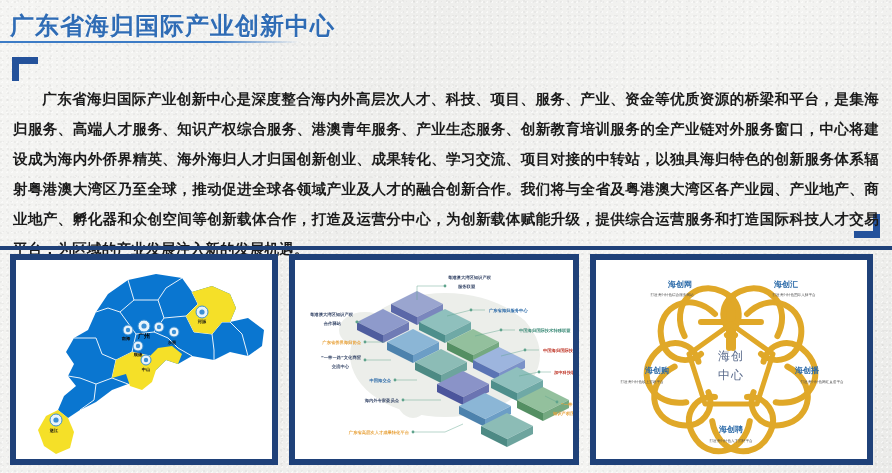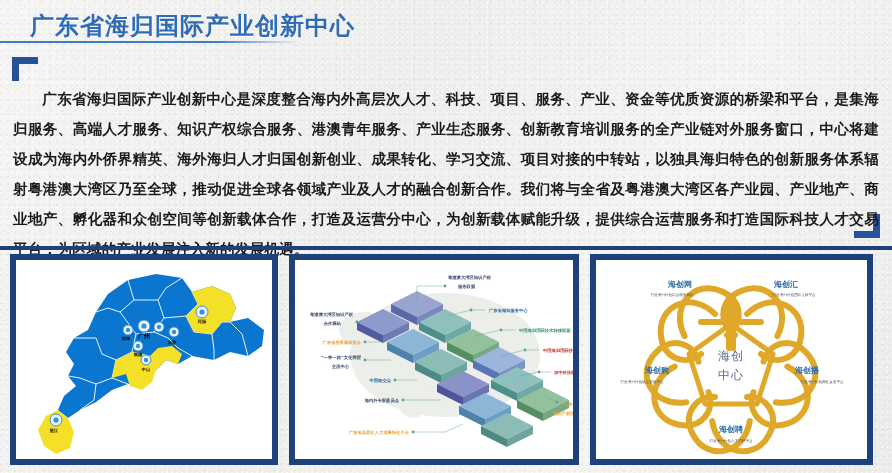--- a/index.html
+++ b/index.html
@@ -18,21 +18,21 @@
       radial-gradient(circle at 62% 11%, rgba(0,0,0,.03) 0 1px, transparent 1px),
       radial-gradient(circle at 34% 73%, rgba(0,0,0,.035) 0 1px, transparent 1px),
       radial-gradient(circle at 88% 52%, rgba(0,0,0,.03) 0 1px, transparent 1px),
       radial-gradient(circle at 47% 41%, rgba(255,255,255,.6) 0 1px, transparent 1px),
       linear-gradient(115deg,#f5f5f3 0%,#eeeeec 40%,#f4f4f2 70%,#ebebe9 100%);
     background-size:7px 7px,11px 11px,9px 9px,13px 13px,5px 5px,100% 100%;
   }
 
   
   .title-wrap{
-    position:absolute;left:30px;top:10px;
+    position:absolute;left:10px;top:10px;
   }
   .main-title{
     font-size:24px;font-weight:bold;color:#2f6cb5;
     letter-spacing:1px;white-space:nowrap;
     text-shadow:0 1px 0 rgba(255,255,255,.8);
   }
   .title-underline{
     position:absolute;left:0;top:41px;width:300px;height:2px;
     background:linear-gradient(90deg,#3d7cc6 0%,#3d7cc6 72%,rgba(61,124,198,0) 100%);
   }

